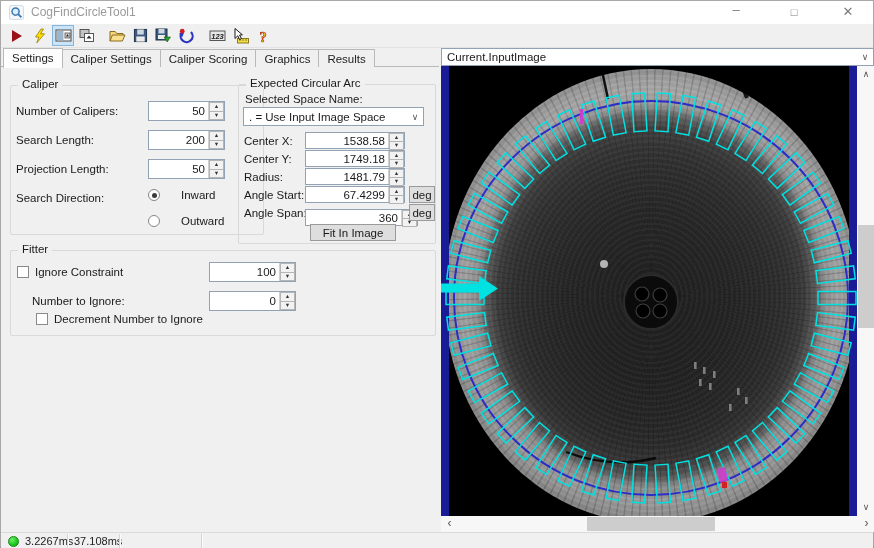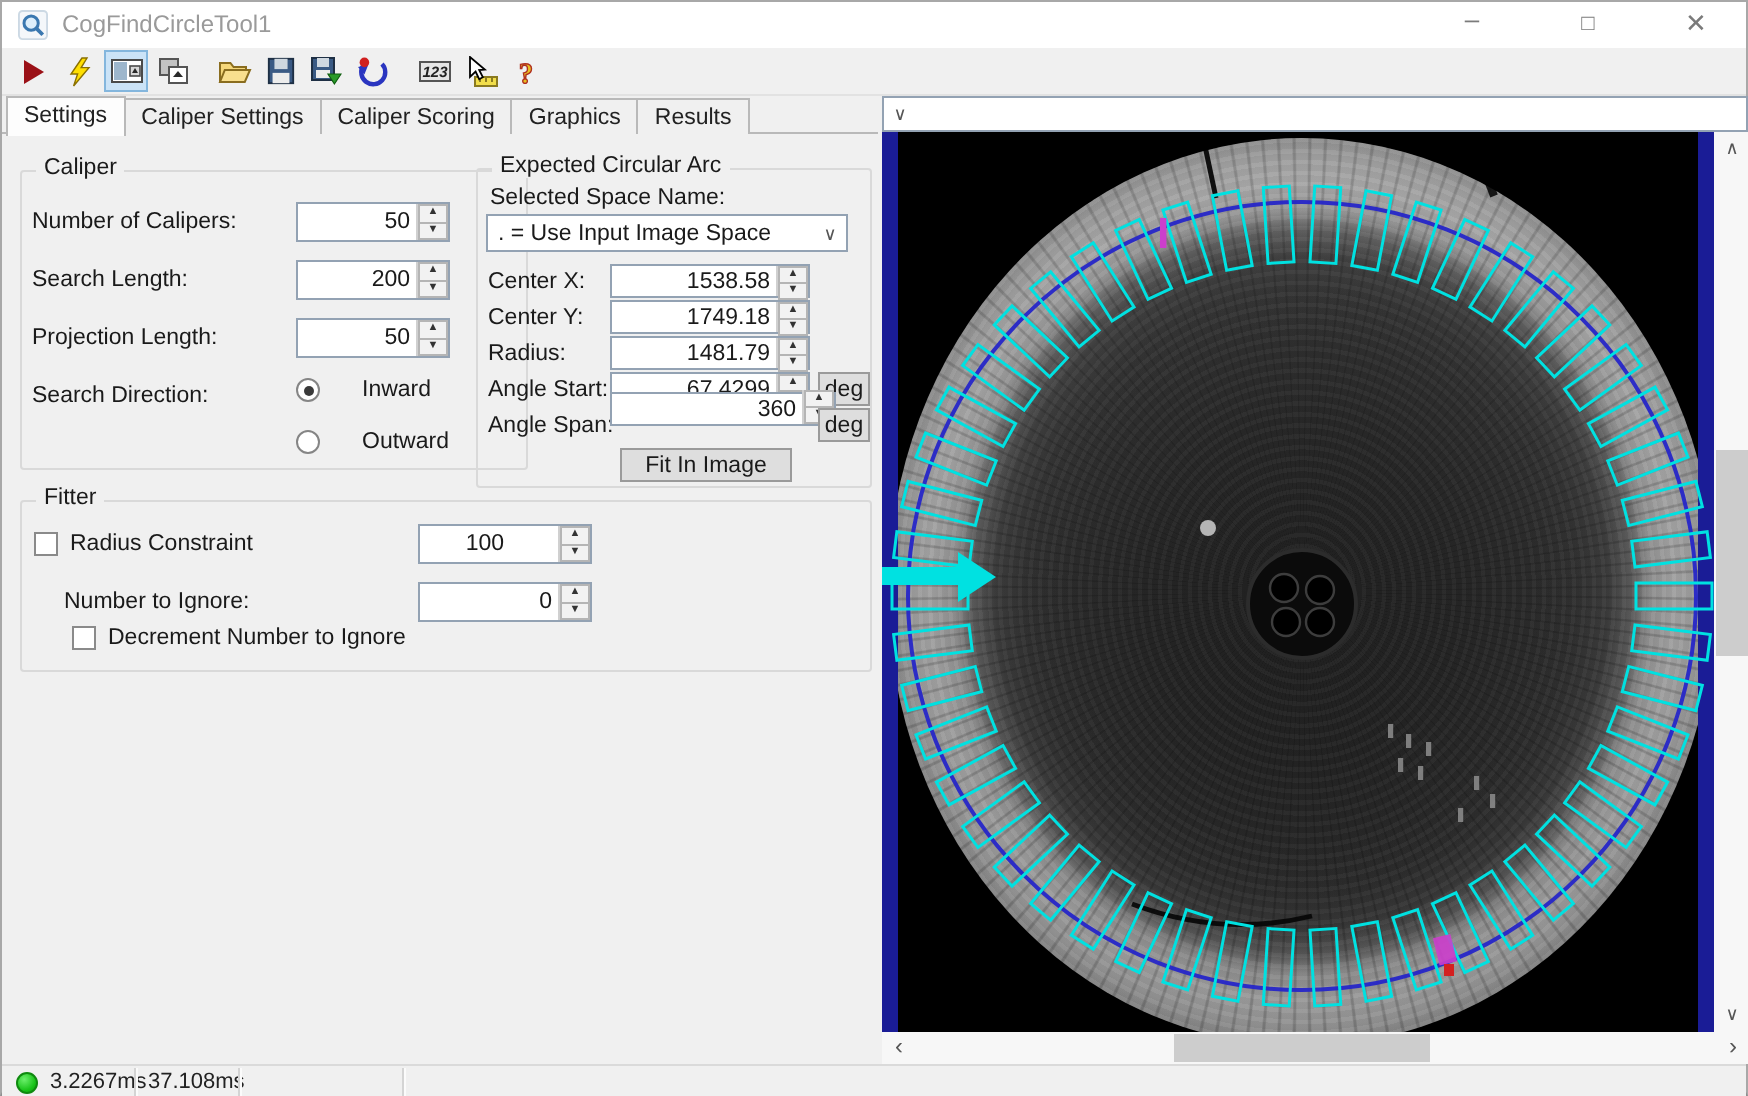--- a/index.html
+++ b/index.html
@@ -237,56 +237,57 @@
       <span class="lbl" style="left:5px;top:104px;">Angle Start:</span>
       <div class="spin" style="left:66px;top:101px;width:100px;height:17px;">
         <div class="spin-val">67.4299</div>
         <div class="spin-btns">
             <div class="sb up">▲</div>
             <div class="sb">▼</div>
           </div>
       </div>
       <div class="btn" style="left:170px;top:101px;width:26px;height:17px;line-height:16px;">deg</div>
       <span class="lbl" style="left:5px;top:122px;">Angle Span:</span>
-      <div class="spin" style="left:66px;top:111px;width:113px;height:17px;align-items:flex-end;">
+      <div class="spin" style="left:66px;top:124px;width:113px;height:17px;">
         <div class="spin-val">360</div>
         <div class="spin-btns">
             <div class="sb up">▲</div>
             <div class="sb">▼</div>
           </div>
       </div>
       <div class="btn" style="left:170px;top:119px;width:26px;height:17px;line-height:16px;">deg</div>
       <div class="btn" style="left:71px;top:139px;width:86px;height:17px;line-height:16px;">Fit In Image</div>
     </div>
 
     <div class="group" style="left:9px;top:183px;width:424px;height:84px;">
       <span class="legend">Fitter</span>
       <span class="cb" style="left:6px;top:15px;"></span>
-      <span class="lbl" style="left:24px;top:15px;">Radius Constraint</span>
-      <div class="spin" style="left:198px;top:11px;width:87px;height:20px;gap:24px;">
+      <span class="lbl" style="left:24px;top:15px;">Ignore Constraint</span>
+      <div class="spin" style="left:198px;top:11px;width:87px;height:20px;">
         <div class="spin-val">100</div>
         <div class="spin-btns">
             <div class="sb up">▲</div>
             <div class="sb">▼</div>
           </div>
       </div>
       <span class="lbl" style="left:21px;top:44px;text-align:right;">Number to Ignore:</span>
       <div class="spin" style="left:198px;top:40px;width:87px;height:20px;">
         <div class="spin-val">0</div>
         <div class="spin-btns">
             <div class="sb up">▲</div>
             <div class="sb">▼</div>
           </div>
       </div>
       <span class="cb" style="left:25px;top:62px;"></span>
       <span class="lbl" style="left:43px;top:62px;">Decrement Number to Ignore</span>
     </div>
   </div>
 
   <div class="combo img-combo">
+    <span class="ctext">Current.InputImage</span>
     <span class="chev">∨</span>
   </div>
 
   <div class="image-area">
     <div class="log"></div>
     <div class="navy l"></div>
     <div class="navy r"></div>
     <svg class="overlay-svg" width="416" height="450" viewBox="0 0 416 450">
         <circle cx="210" cy="236" r="27" fill="#0b0b0b" stroke="#2c2c2c" stroke-width="2"></circle>
         <circle cx="201" cy="228" r="7" fill="#000" stroke="#3d3d3d" stroke-width="1.2"></circle>

